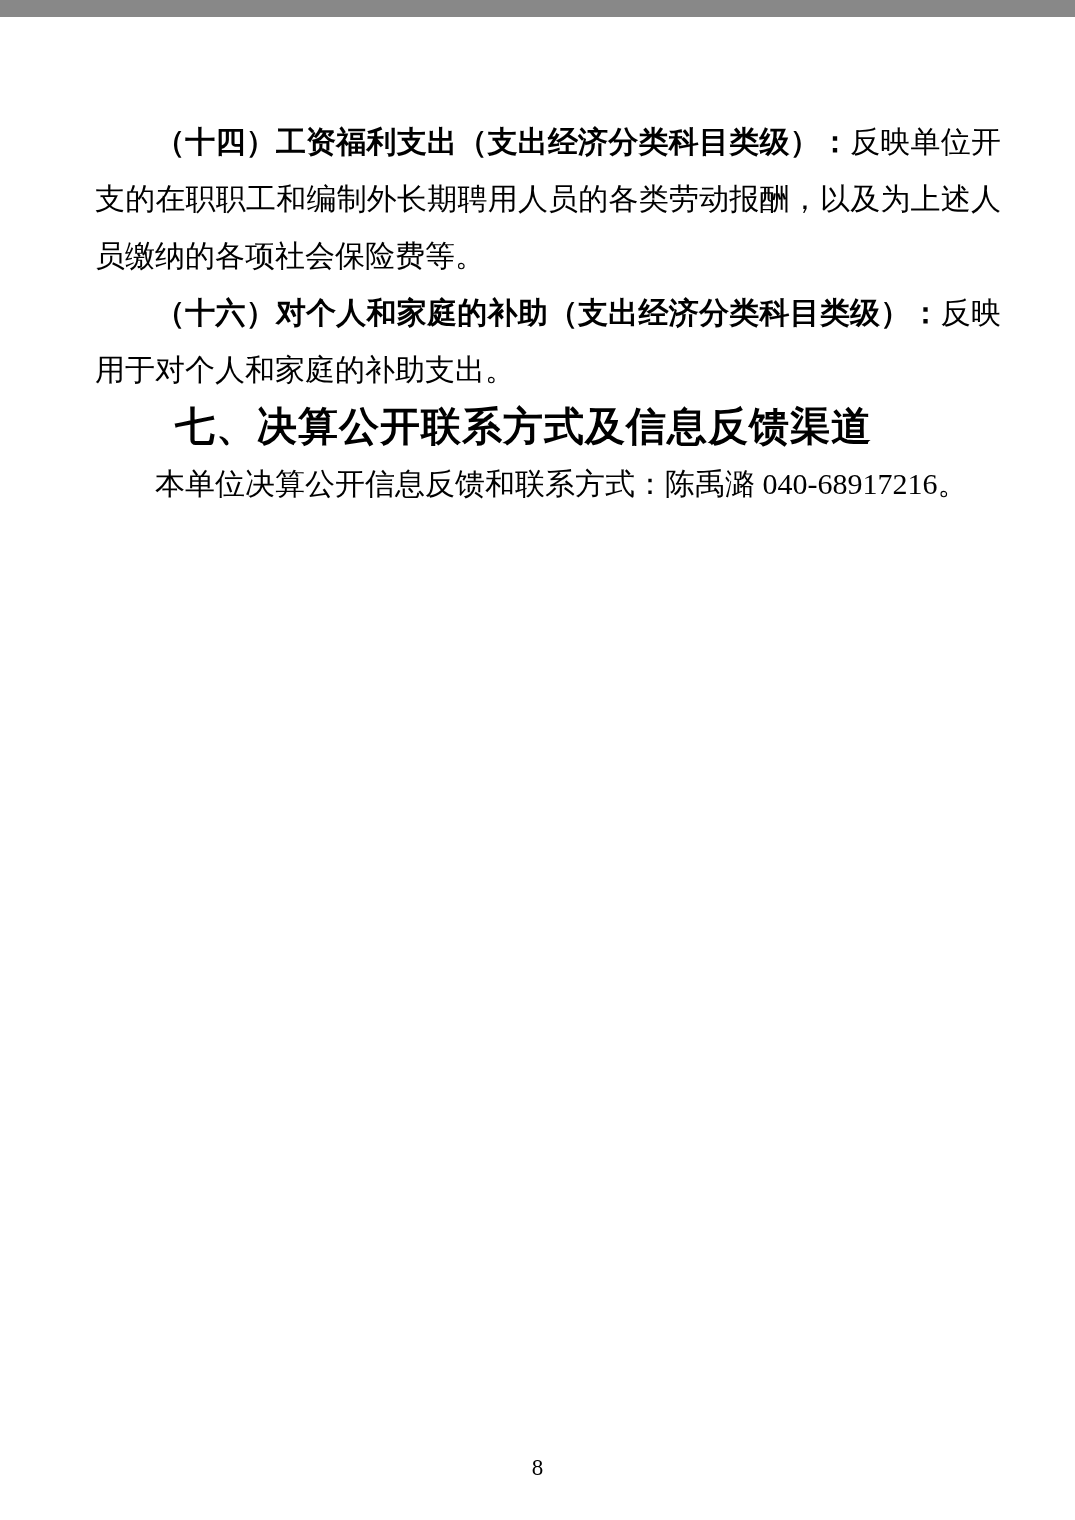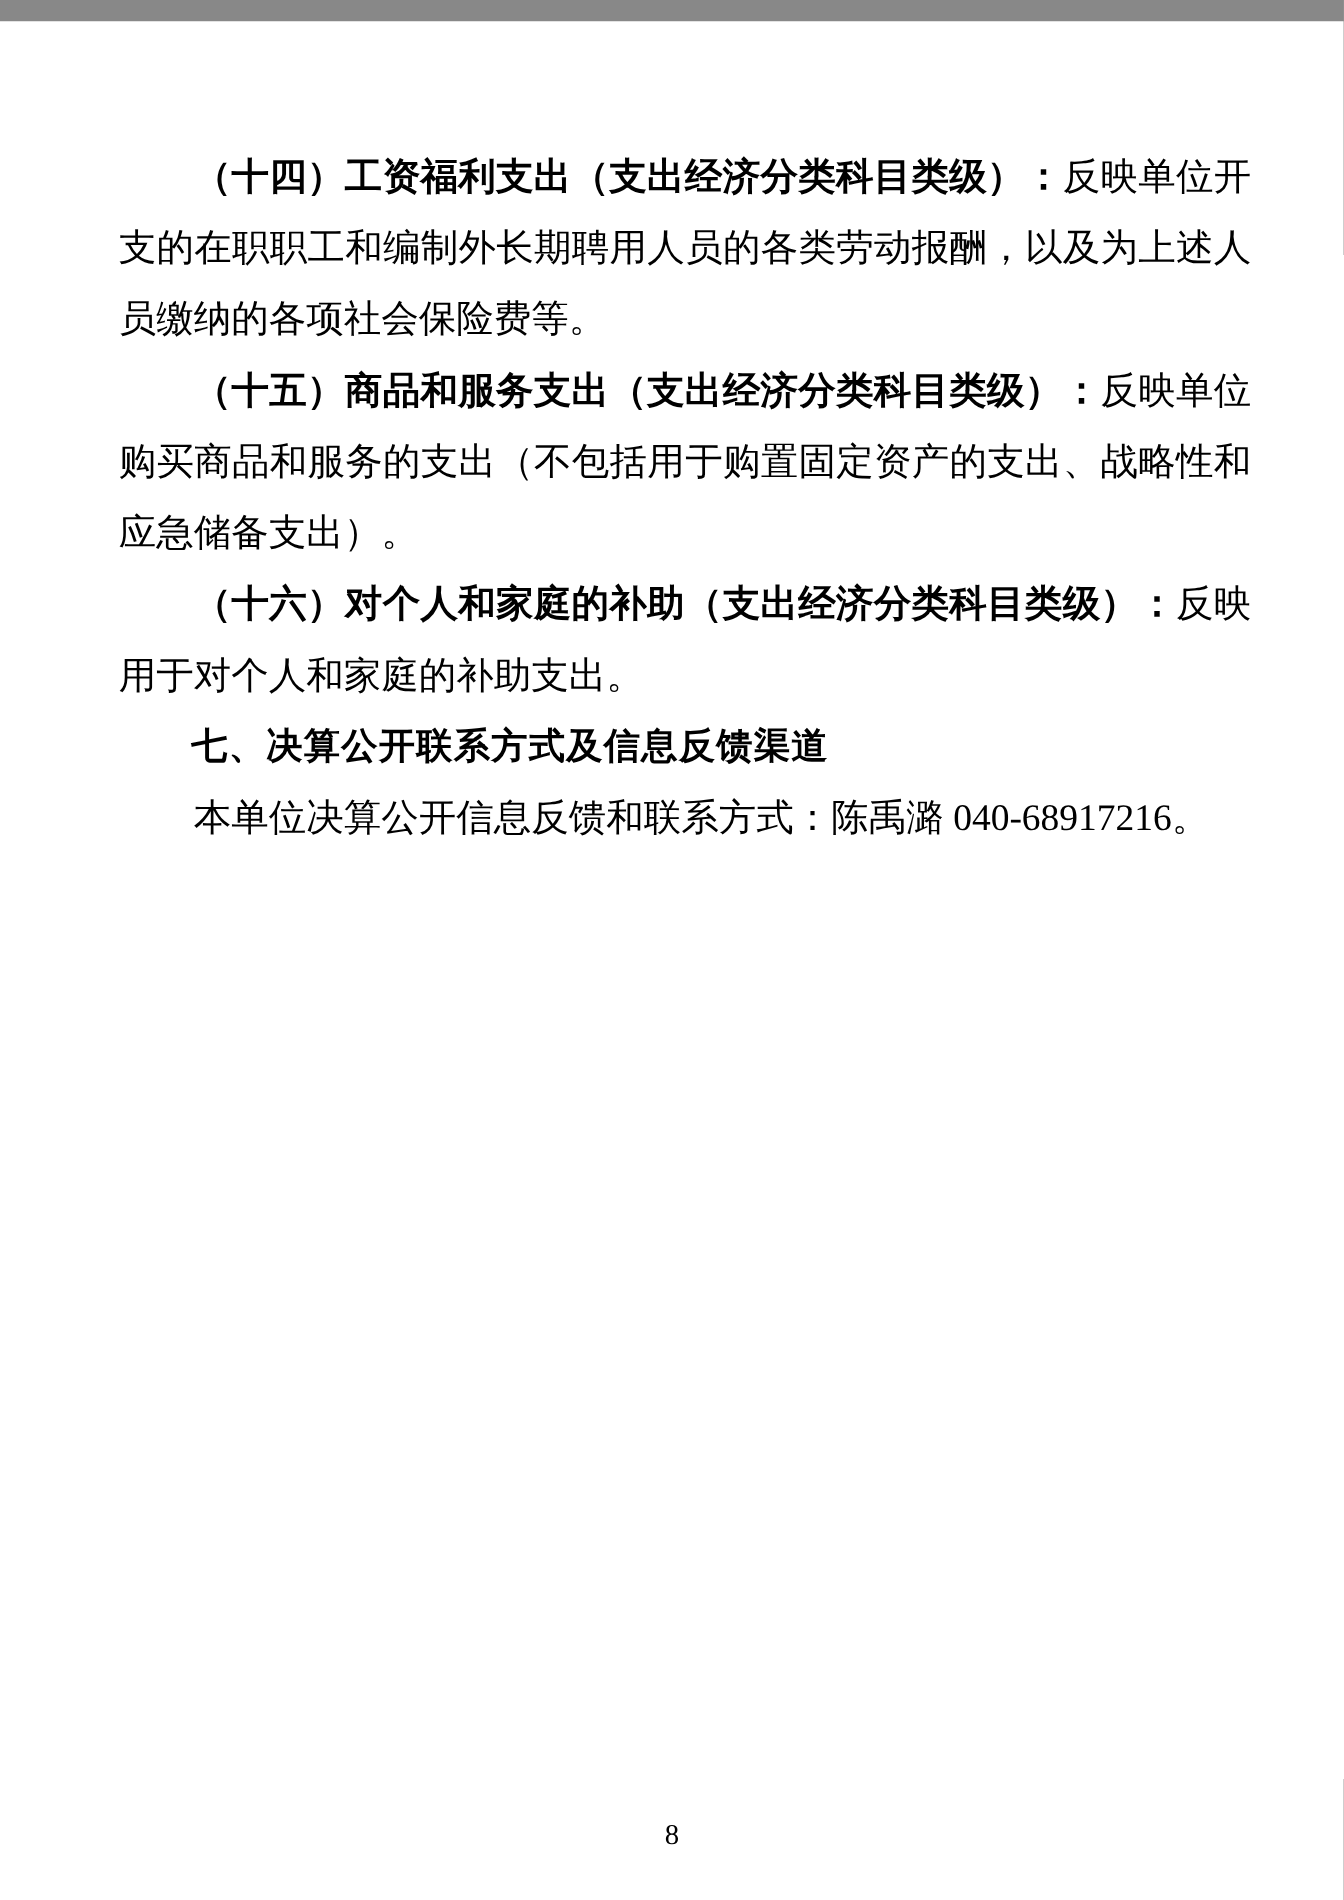--- a/index.html
+++ b/index.html
@@ -33,21 +33,21 @@
   }
   .para .lead {
     font-weight: bold;
   }
   .section-heading {
     margin: 0;
     padding: 0;
     text-indent: 2em;
     font-family: "Liberation Sans", "DejaVu Sans", sans-serif;
     font-weight: bold;
-    font-size: 29px;
+    font-size: 40px;
     line-height: 57px;
     letter-spacing: 1px;
   }
   .page-number {
     position: absolute;
     left: 0;
     top: 1436px;
     width: 100%;
     text-align: center;
     font-size: 23px;
@@ -56,21 +56,20 @@
   }
 </style>
 </head>
 <body>
 
 <div class="page">
   <div class="content">
 
     <p class="para"><span class="lead">（十四）工资福利支出（支出经济分类科目类级）：</span><span>反映单位开支的在职职工和编制外长期聘用人员的各类劳动报酬，以及为上述人员缴纳的各项社会保险费等。</span></p>
 
-    <p class="para"><span class="lead">（十五）商品和服务支出（支出经济分类科目类级）：</span><span>反映单位购买商品和服务的支出（不包括用于购置固定资产的支出、战略性和应急储备支出）。</span></p>
 
     <p class="para"><span class="lead">（十六）对个人和家庭的补助（支出经济分类科目类级）：</span><span>反映用于对个人和家庭的补助支出。</span></p>
 
 
     <h2 class="section-heading">七、决算公开联系方式及信息反馈渠道</h2>
 
     <p class="para">本单位决算公开信息反馈和联系方式：陈禹潞 040-68917216。</p>
 
   </div>
 

